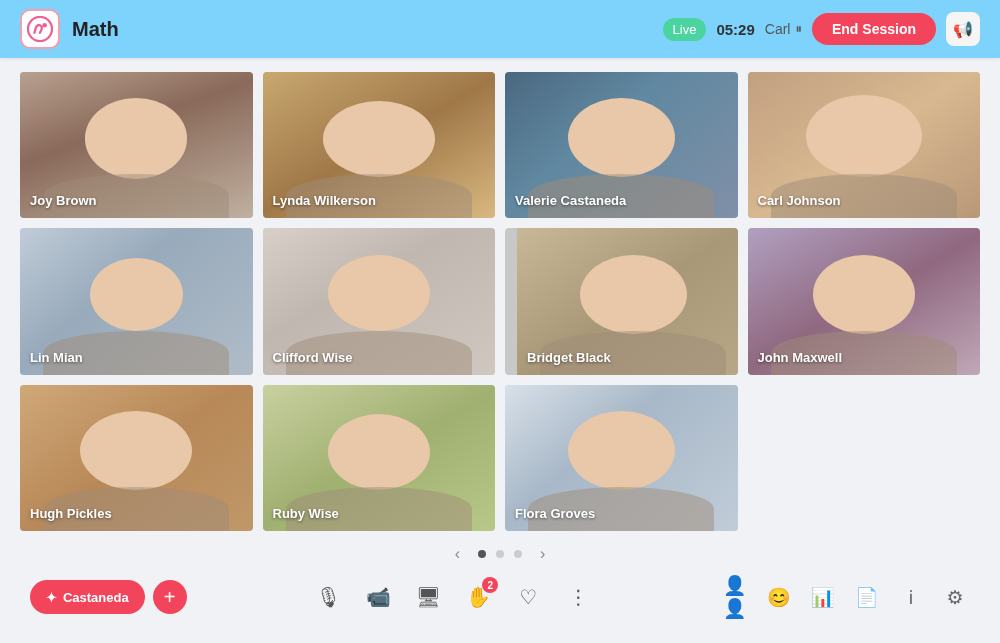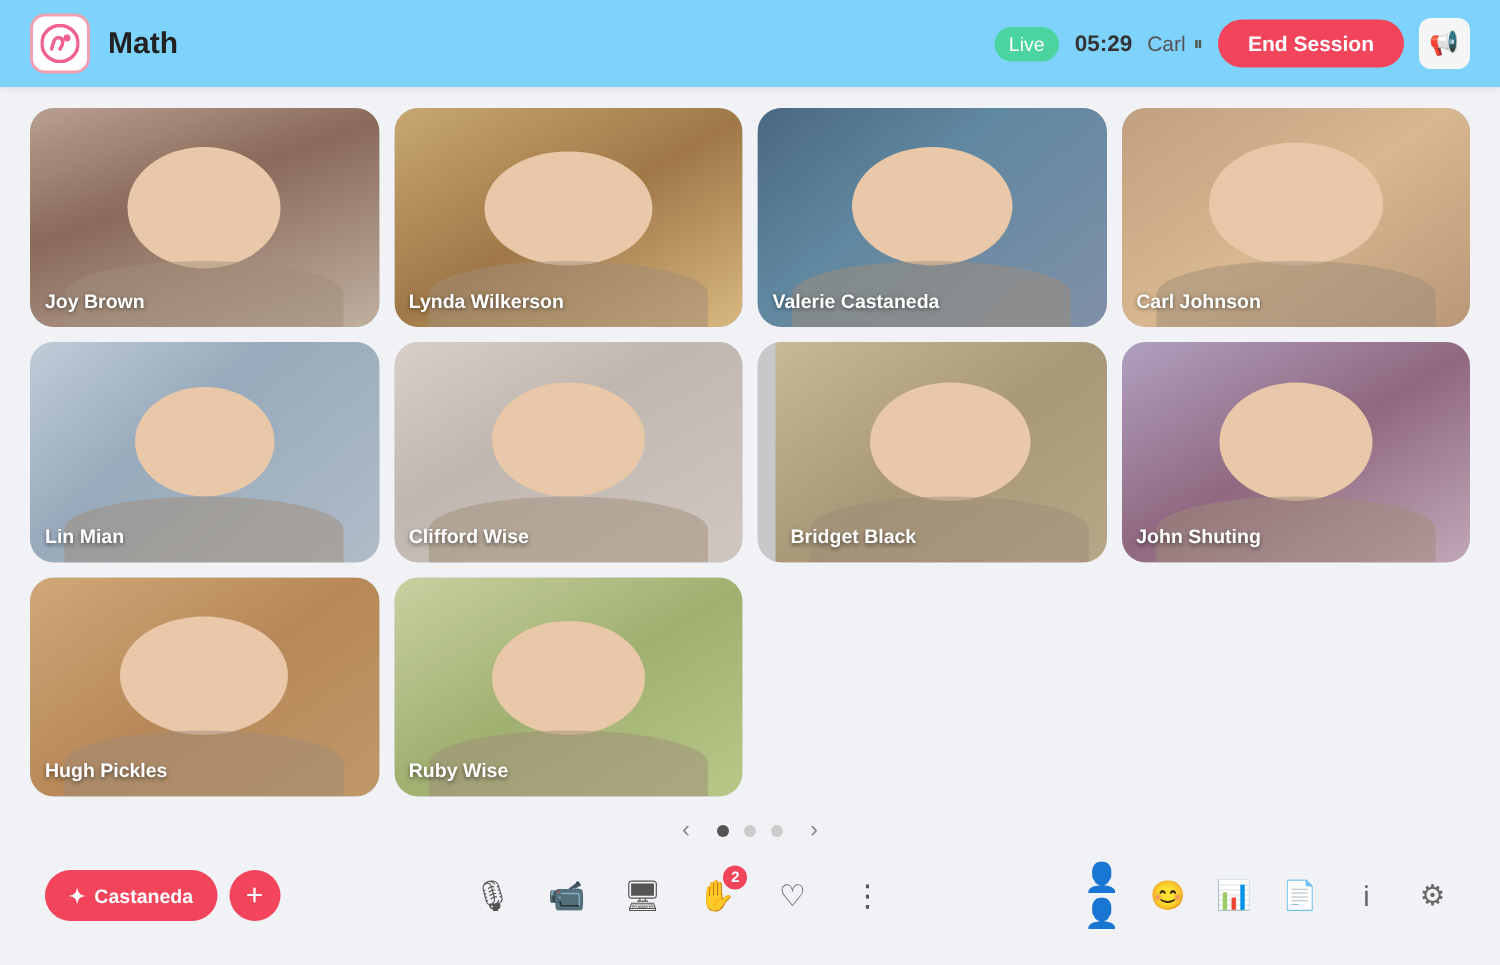--- a/index.html
+++ b/index.html
@@ -115,21 +115,21 @@
     .video-grid {
       display: grid;
       grid-template-columns: repeat(4, 1fr);
       grid-template-rows: repeat(3, 1fr);
       gap: 10px;
       flex: 1;
       margin-bottom: 10px;
     }
 
     .video-cell {
-      border-radius: 16px;
+      border-radius: 4px;
       overflow: hidden;
       position: relative;
       background: #c8c8c8;
     }
 
     .video-placeholder {
       width: 100%;
       height: 100%;
       position: relative;
       overflow: hidden;
@@ -358,35 +358,42 @@
         <div class="video-placeholder bg-bridget">
           <div class="face" style="top: 18%; left: 27%; width: 46%; height: 54%;"></div>
           <div style="position: absolute; bottom: 0px; left: 10%; width: 80%; height: 30%; background: rgba(160, 140, 120, 0.5); border-radius: 50% 50% 0px 0px;"></div>
           <span class="student-name">Bridget Black</span>
         </div>
       </div>
       <div class="video-cell">
         <div class="video-placeholder bg-john">
           <div class="face" style="top: 18%; left: 28%; width: 44%; height: 54%;"></div>
           <div style="position: absolute; bottom: 0px; left: 10%; width: 80%; height: 30%; background: rgba(160, 140, 120, 0.5); border-radius: 50% 50% 0px 0px;"></div>
-          <span class="student-name">John Shuting</span>
+          <span class="student-name">John Maxwell</span>
         </div>
       </div>
       <div class="video-cell">
         <div class="video-placeholder bg-hugh">
           <div class="face" style="top: 18%; left: 26%; width: 48%; height: 54%;"></div>
           <div style="position: absolute; bottom: 0px; left: 10%; width: 80%; height: 30%; background: rgba(160, 140, 120, 0.5); border-radius: 50% 50% 0px 0px;"></div>
           <span class="student-name">Hugh Pickles</span>
         </div>
       </div>
       <div class="video-cell">
         <div class="video-placeholder bg-ruby">
           <div class="face" style="top: 20%; left: 28%; width: 44%; height: 52%;"></div>
           <div style="position: absolute; bottom: 0px; left: 10%; width: 80%; height: 30%; background: rgba(160, 140, 120, 0.5); border-radius: 50% 50% 0px 0px;"></div>
           <span class="student-name">Ruby Wise</span>
+        </div>
+      </div>
+      <div class="video-cell">
+        <div class="video-placeholder bg-flora">
+          <div class="face" style="top: 18%; left: 27%; width: 46%; height: 54%;"></div>
+          <div style="position: absolute; bottom: 0px; left: 10%; width: 80%; height: 30%; background: rgba(160, 140, 120, 0.5); border-radius: 50% 50% 0px 0px;"></div>
+          <span class="student-name">Flora Groves</span>
         </div>
       </div>
     </div>
 
   <div class="pagination">
     <button class="page-arrow">‹</button>
     <span class="dot active"></span>
     <span class="dot"></span>
     <span class="dot"></span>
     <button class="page-arrow">›</button>

